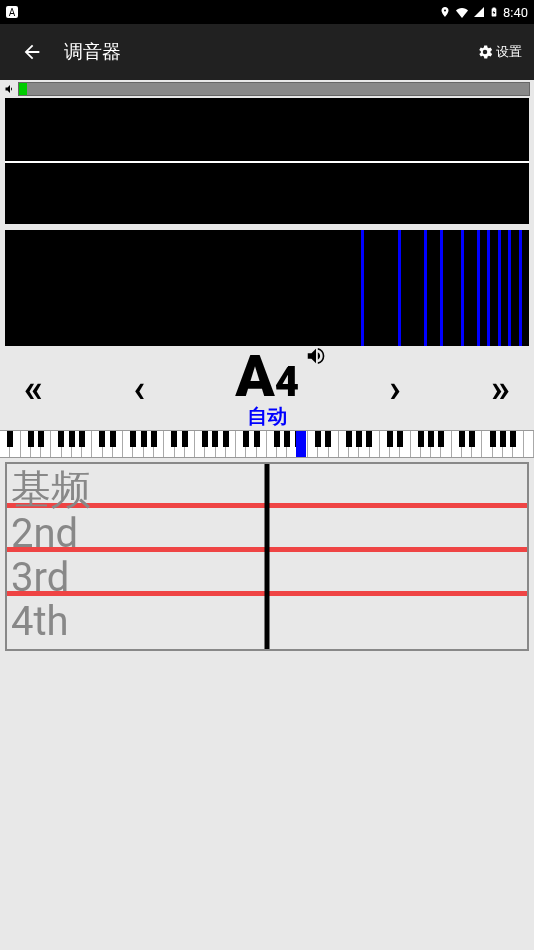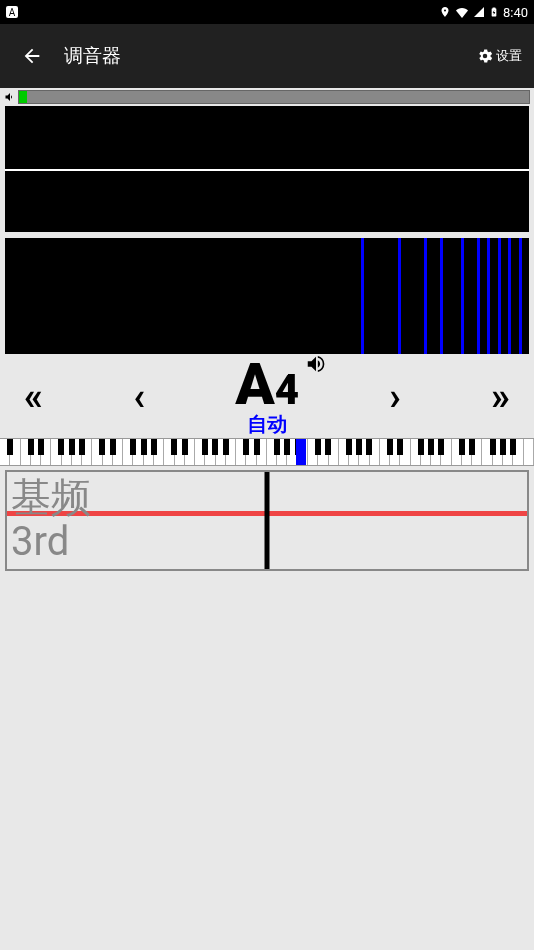--- a/index.html
+++ b/index.html
@@ -17,21 +17,21 @@
   color: #fff;
   display: flex;
   align-items: center;
   justify-content: flex-end;
   padding: 0 6px;
   font-size: 13px;
   gap: 4px;
 }
 .status-bar .left { position: absolute; left: 6px; font-size: 10px; background:#fff; color:#000; width:12px; height:12px; display:flex; align-items:center; justify-content:center; border-radius:2px;}
 .app-bar {
-  height: 64px;
+  height: 56px;
   background: #212121;
   color: #fff;
   display: flex;
   align-items: center;
   padding: 6px 12px;
 }
 .back-btn { width: 40px; height: 40px; display:flex; align-items:center; justify-content:center; cursor:pointer;}
 .app-title { font-size: 19px; margin-left: 12px; flex:1;}
 .settings-btn { display:flex; align-items:center; gap:2px; font-size:13px; cursor:pointer;}
 .volume-bar {
@@ -311,15 +311,21 @@
     </div>
   <div class="highlight" id="piano-hl" style="left: 55.5%;"></div>
 </div>
 
 <div class="harmonics" id="harmonics">
   <div class="center-line"></div>
 <div class="row">
       <div class="label">基频</div>
     </div>
     <div class="row">
+      <div class="label">2nd</div>
+    </div>
+    <div class="row">
       <div class="label">3rd</div>
     </div>
+    <div class="row">
+      <div class="label">4th</div>
+    </div>
   </div>
 
 </body></html>

